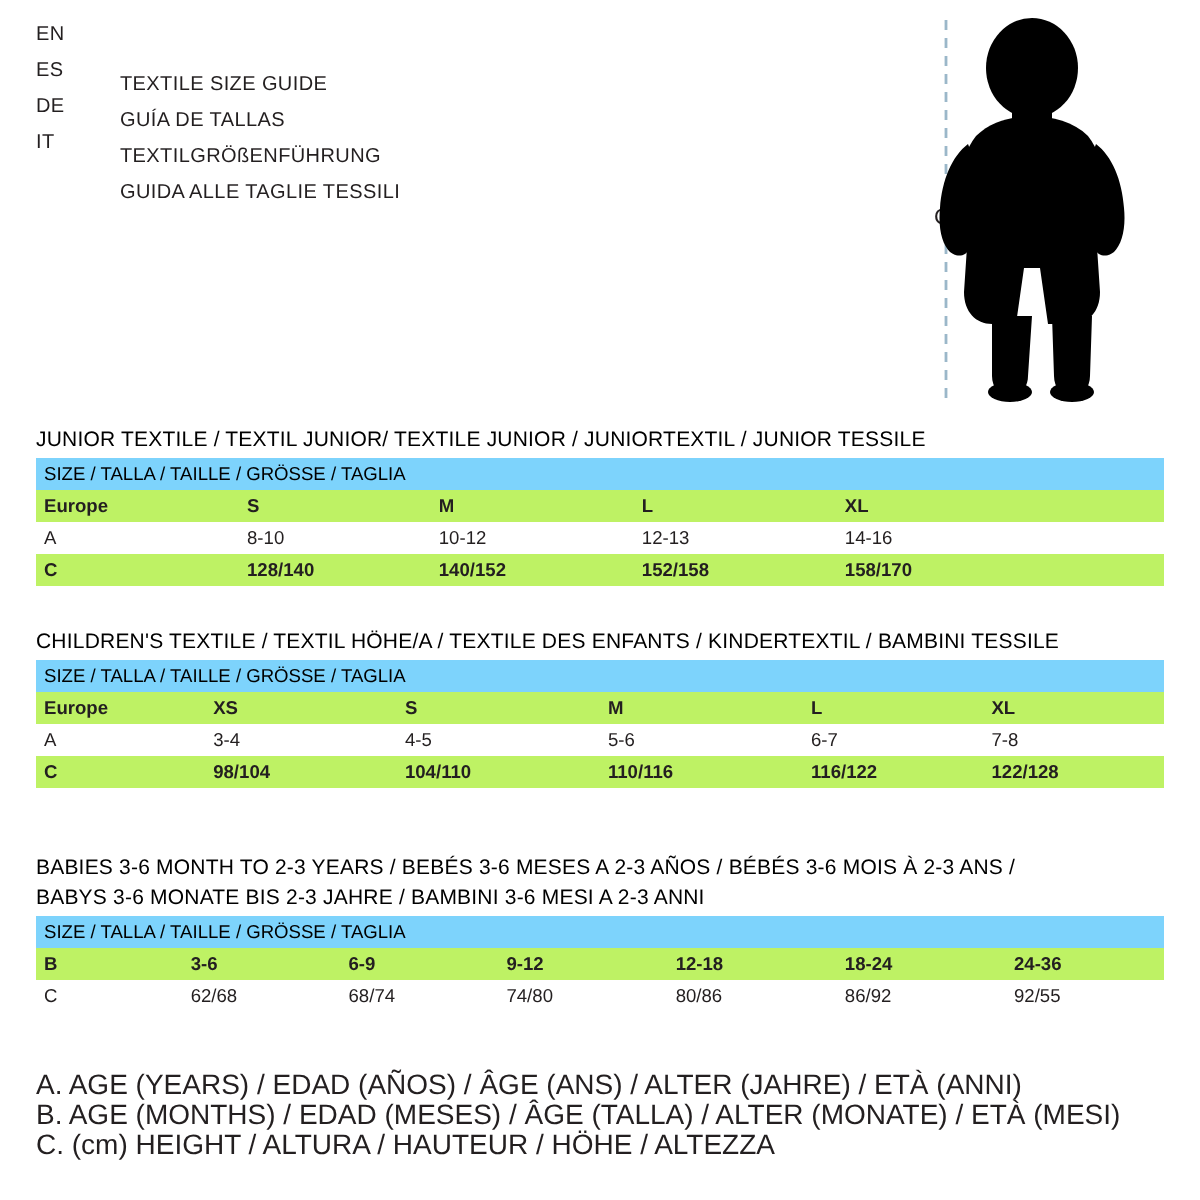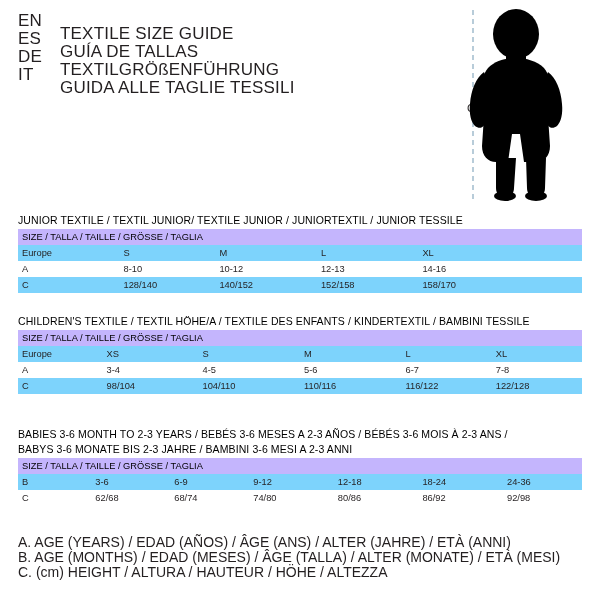--- a/index.html
+++ b/index.html
@@ -23,23 +23,23 @@
 
   
   .header {
     position: absolute;
     left: 18px;
     top: 12px;
     width: 420px;
   }
   .hrow {
     display: flex;
-    align-items: center;
+    align-items: flex-start;
     height: 18px;
-    font-size: 17px;
+    font-size: 10px;
     letter-spacing: 0.2px;
   }
   .hlang {
     width: 42px;
     flex: 0 0 42px;
     font-weight: normal;
   }
   .htitle {
     font-weight: normal;
     margin-top: 25px;
@@ -77,27 +77,28 @@
   }
   table.sz td, table.sz th {
     text-align: left;
     padding: 0 0 0 4px;
     height: 16px;
     vertical-align: middle;
     font-weight: normal;
     color: #231f20;
   }
   tr.grey td {
-    background: #c4b5fd;
+    background: #7dd3fc;
     color: #000;
     font-size: 9.3px;
     height: 16px;
   }
   tr.band td {
-    background: #7dd3fc;
+    background: #bef264;
+    font-weight: bold;
   }
   tr.white td {
     background: #ffffff;
   }
 
   
   .legend {
     position: absolute;
     left: 18px;
     width: 564px;
@@ -279,21 +280,21 @@
           <td>18-24</td>
           <td>24-36</td>
         </tr>
         <tr class="white">
           <td>C</td>
           <td>62/68</td>
           <td>68/74</td>
           <td>74/80</td>
           <td>80/86</td>
           <td>86/92</td>
-          <td>92/98</td>
+          <td>92/55</td>
         </tr>
       </tbody>
     </table>
   </div>
 
   <div class="legend" style="top:535px;">
     <div>A. AGE (YEARS) / EDAD (AÑOS) / ÂGE (ANS) / ALTER (JAHRE) / ETÀ (ANNI)</div>
     <div>B. AGE (MONTHS) / EDAD (MESES) / ÂGE (TALLA) / ALTER (MONATE) / ETÀ (MESI)</div>
     <div>C. (cm) HEIGHT / ALTURA / HAUTEUR / HÖHE / ALTEZZA</div>
   </div>

